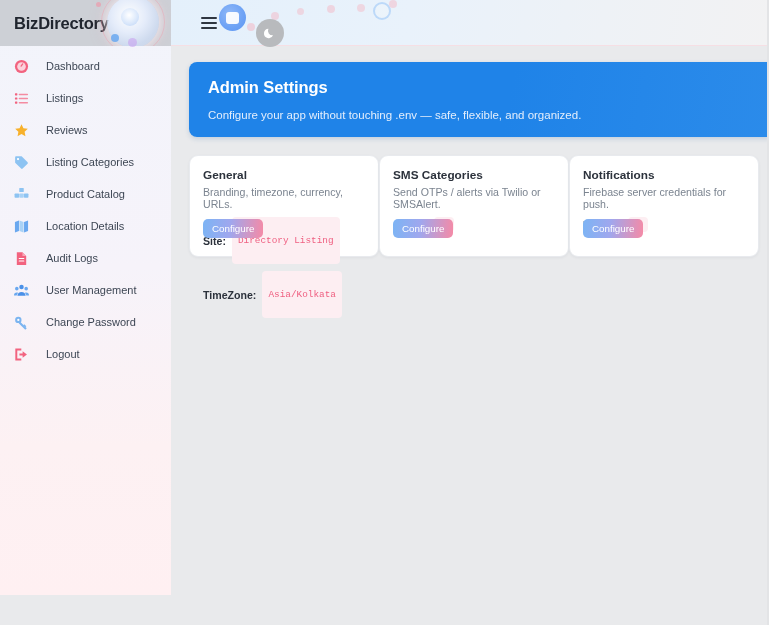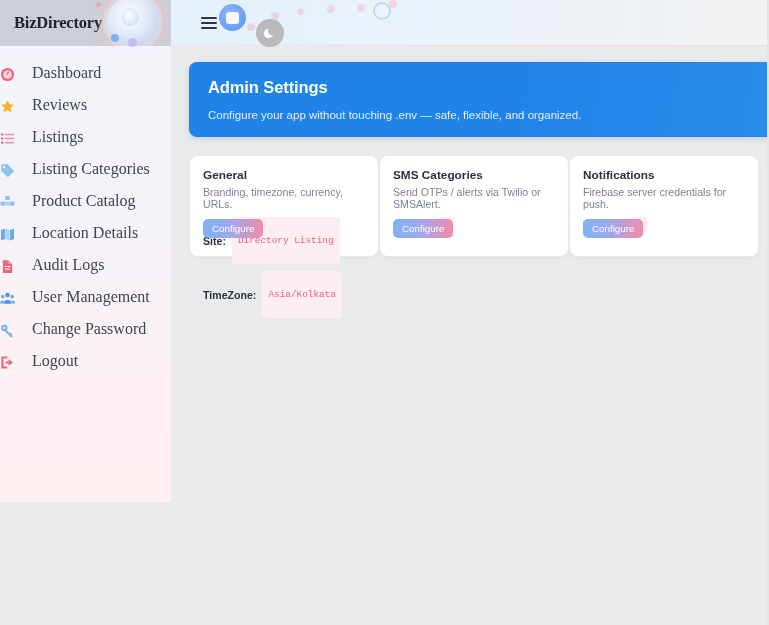--- a/index.html
+++ b/index.html
@@ -7,25 +7,24 @@
     width: 769px; height: 625px;
     font-family: "Liberation Sans", sans-serif;
     background: #e9eaec;
     overflow: hidden;
   }
   .app { position: relative; width: 769px; height: 625px; display: flex; }
 
   
   .sidebar {
     position: relative;
-    width: 171px; height: 502px;
+    width: 171px; height: 595px;
     background: linear-gradient(180deg,#f2f4fb 0%, #f6f3fa 45%, #fdf1f3 75%, #fff0f2 100%);
     flex: 0 0 171px;
     z-index: 5;
-    font-family: Liberation Serif, serif;
   }
   .brand {
     position: relative;
     height: 46px;
     background: #cdd0d6;
     display: flex; align-items: center;
     padding-left: 14px;
     overflow: hidden;
   }
   .brand-title {
@@ -51,23 +50,23 @@
   .orb-ring {
     position:absolute; left:101px; top:-10px;
     width:64px; height:64px; border-radius:50%;
     border:1px solid rgba(244,130,150,.35);
   }
   .orb-dot-a { position:absolute; left:128px; top:38px; width:9px; height:9px; border-radius:50%; background:rgba(198,150,240,.5); }
   .orb-dot-b { position:absolute; left:96px; top:2px; width:5px; height:5px; border-radius:50%; background:rgba(246,140,160,.55); }
 
   .nav { padding-top: 4px; }
   .nav-item {
-    display: flex; align-items: flex-end;
-    height: 32px; 
-    font-size: 16px; color: #3d4654;
+    display: flex; align-items: center;
+    height: 32px; padding-left: 14px;
+    font-size: 11px; color: #3d4654;
     cursor: pointer;
     position: relative;
   }
   .nav-item .ico {
     width: 20px; height: 16px; margin-right: 12px;
     display: flex; align-items: center; justify-content: flex-start;
     flex: 0 0 20px;
   }
   .nav-item.active {
     background: linear-gradient(90deg,#74a8f2 0%, #a79ae6 45%, #f7899f 100%);
@@ -207,37 +206,37 @@
               <circle cx="8" cy="8" r="7" fill="#f2637f"></circle>
               <circle cx="8" cy="8" r="4.6" fill="#fbd3dc"></circle>
               <rect x="7.4" y="4.2" width="1.3" height="4.2" rx=".6" fill="#f2637f" transform="rotate(35 8 7)"></rect>
             </svg>
           </span>
           <span class="nav-label">Dashboard</span>
         </div>
         <div class="nav-item">
           <span class="ico">
             <svg width="15" height="15" viewBox="0 0 16 16" aria-hidden="true">
-              <path d="M8 1.2l2.05 4.3 4.7.62-3.43 3.25.87 4.66L8 11.8l-4.19 2.23.87-4.66L1.25 6.12l4.7-.62z" fill="#f7b12c"></path>
-            </svg>
-          </span>
-          <span class="nav-label">Reviews</span>
-        </div>
-        <div class="nav-item">
-          <span class="ico">
-            <svg width="15" height="15" viewBox="0 0 16 16" aria-hidden="true">
               <rect x="1" y="2.5" width="2.6" height="2.2" rx=".6" fill="#f2637f"></rect>
               <rect x="5" y="2.8" width="10" height="1.6" rx=".8" fill="#f48ba1"></rect>
               <rect x="1" y="6.9" width="2.6" height="2.2" rx=".6" fill="#f2637f"></rect>
               <rect x="5" y="7.2" width="10" height="1.6" rx=".8" fill="#f48ba1"></rect>
               <rect x="1" y="11.3" width="2.6" height="2.2" rx=".6" fill="#f2637f"></rect>
               <rect x="5" y="11.6" width="10" height="1.6" rx=".8" fill="#f48ba1"></rect>
             </svg>
           </span>
           <span class="nav-label">Listings</span>
+        </div>
+        <div class="nav-item">
+          <span class="ico">
+            <svg width="15" height="15" viewBox="0 0 16 16" aria-hidden="true">
+              <path d="M8 1.2l2.05 4.3 4.7.62-3.43 3.25.87 4.66L8 11.8l-4.19 2.23.87-4.66L1.25 6.12l4.7-.62z" fill="#f7b12c"></path>
+            </svg>
+          </span>
+          <span class="nav-label">Reviews</span>
         </div>
         <div class="nav-item">
           <span class="ico">
             <svg width="15" height="15" viewBox="0 0 16 16" aria-hidden="true">
               <path d="M1.2 7.6V2.3c0-.6.5-1.1 1.1-1.1h5.3c.3 0 .6.1.8.3l6.1 6.1c.4.4.4 1.1 0 1.6l-5.3 5.3c-.4.4-1.1.4-1.6 0L1.5 8.4a1.1 1.1 0 0 1-.3-.8z" fill="#8dc3f2"></path>
               <circle cx="4.3" cy="4.3" r="1.2" fill="#ffffff"></circle>
             </svg>
           </span>
           <span class="nav-label">Listing Categories</span>
         </div>

